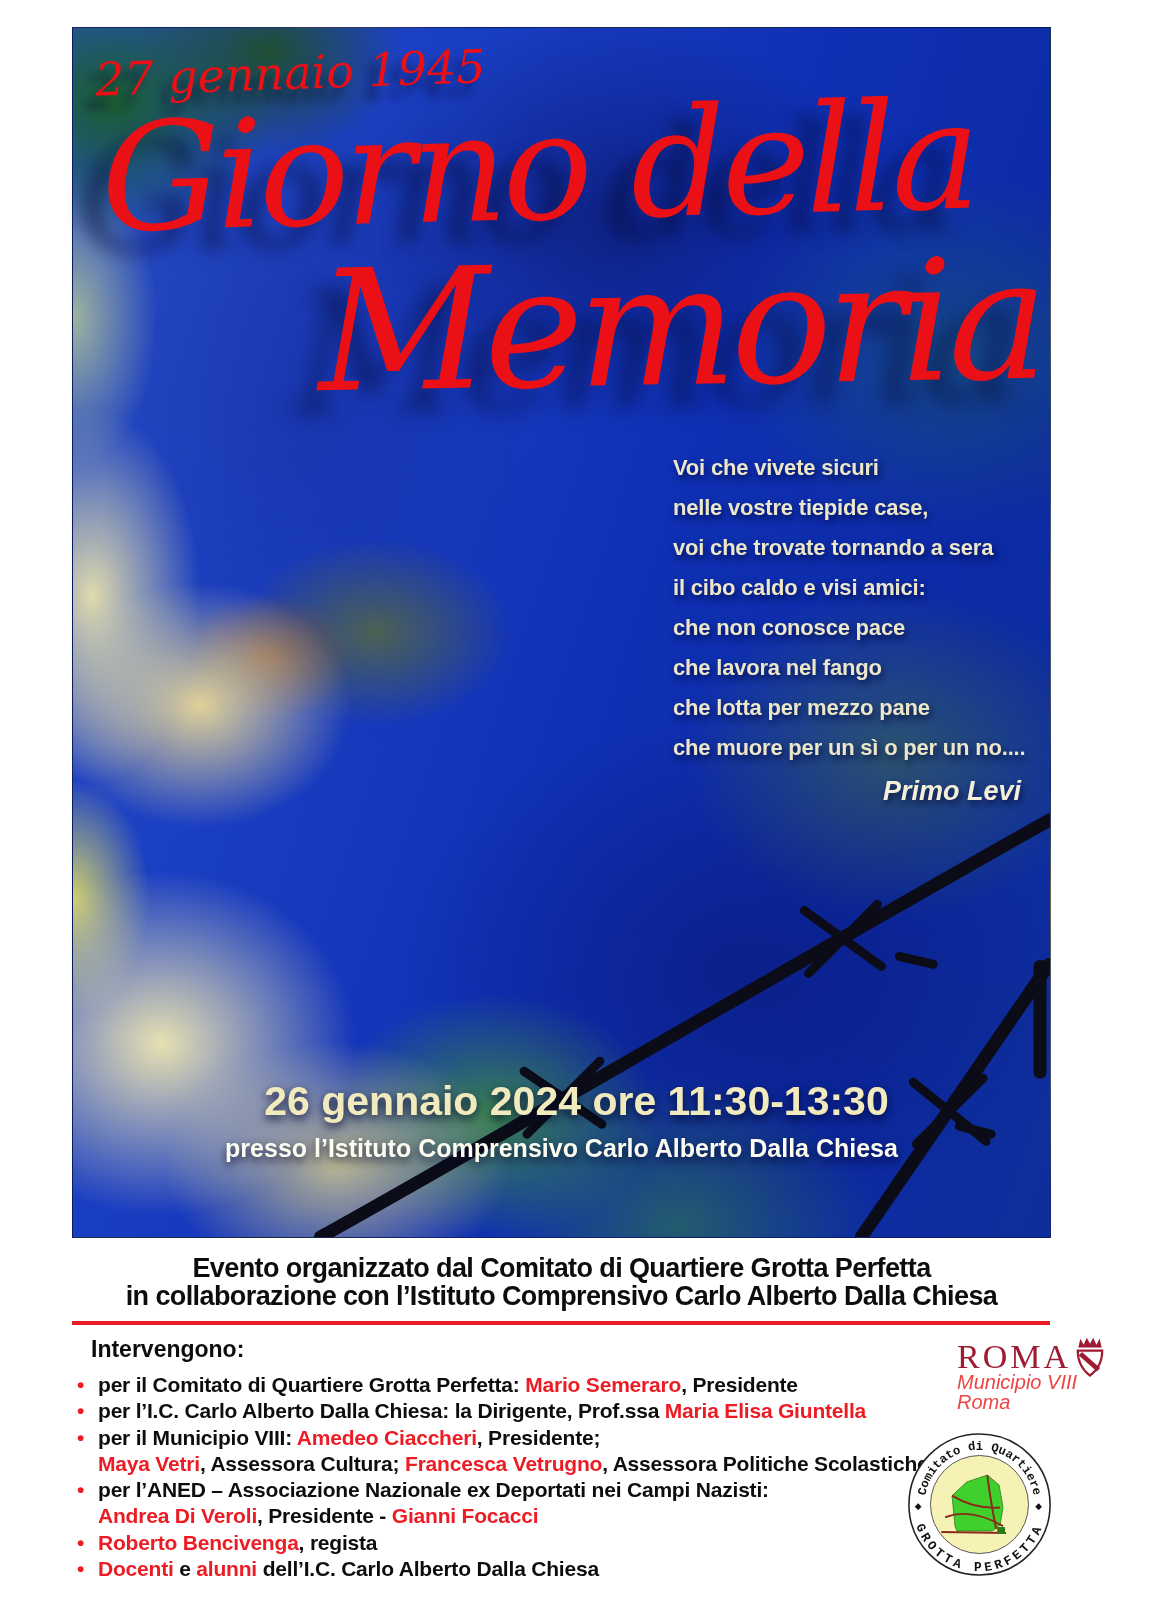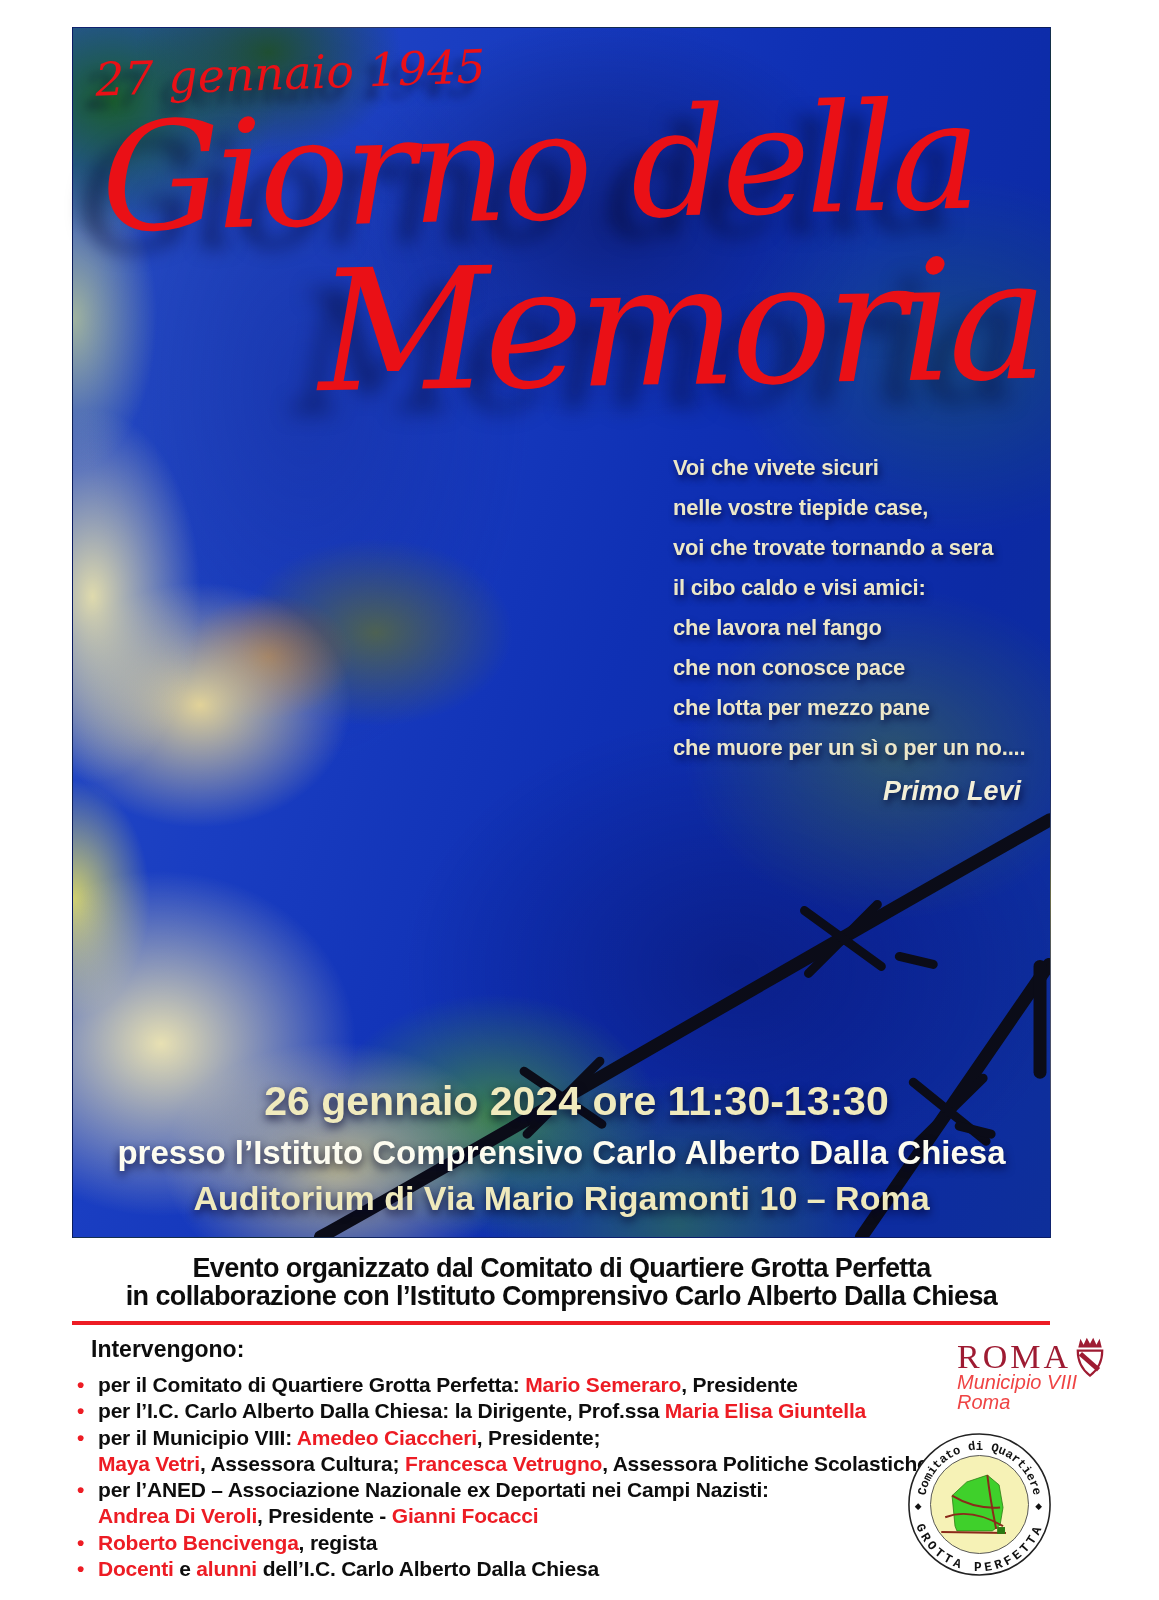--- a/index.html
+++ b/index.html
@@ -40,21 +40,21 @@
     text-shadow:-24px 20px 18px rgba(4,8,45,.55);}
   .title-line2{right:8px;top:214px;font-size:168px;line-height:1;letter-spacing:-6px;transform:rotate(-1deg);
     text-shadow:-26px 22px 20px rgba(4,8,45,.5);}
   .poem{position:absolute;left:600px;top:420px;width:372px;}
   .poem-line{font-weight:700;font-size:22px;line-height:40px;color:#ece7c8;letter-spacing:-0.2px;
     text-shadow:2px 4px 7px rgba(0,0,45,.7);white-space:nowrap;}
   .poem-author{margin-top:8px;text-align:right;padding-right:24px;font-style:italic;font-weight:700;
     font-size:27px;color:#f3efd8;text-shadow:2px 4px 7px rgba(0,0,45,.7);}
   .event{position:absolute;left:0;right:0;top:1050px;text-align:center;}
   .event-line1{font-size:41px;font-weight:700;color:#f0eabd;text-shadow:0 4px 10px rgba(0,0,40,.8);padding-left:30px;}
-  .event-line2{font-size:33px;font-weight:700;color:#fdfcf0;margin-top:9px;text-shadow:0 4px 10px rgba(0,0,40,.8);}
+  .event-line2{font-size:25px;font-weight:700;color:#fdfcf0;margin-top:9px;text-shadow:0 4px 10px rgba(0,0,40,.8);}
   .event-line3{font-size:34px;font-weight:700;color:#efe9bc;margin-top:7px;text-shadow:0 4px 10px rgba(0,0,40,.8);}
   
   .org-heading{position:absolute;left:72px;top:1254px;width:979px;text-align:center;
     font-weight:700;font-size:27px;line-height:28px;color:#0d0d0d;letter-spacing:-0.6px;}
   .rule{position:absolute;left:72px;top:1321px;width:978px;height:4px;background:var(--accent-red,#ed1c24);}
   .speakers{position:absolute;left:75px;top:1336px;width:820px;}
   .speakers-heading{font-weight:700;font-size:23px;color:#0d0d0d;margin-bottom:9px;margin-left:16px;}
   .srow{position:relative;padding-left:23px;font-weight:700;font-size:21px;line-height:26.3px;
     letter-spacing:-0.2px;color:#0d0d0d;white-space:nowrap;}
   .srow .bullet{position:absolute;left:2px;top:0;color:var(--accent-red,#ed1c24);}
@@ -94,32 +94,31 @@
         <path d="M 969 940 L 969 1046" stroke-width="13"></path>
       </g>
     </svg>
 
     <div class="poem">
       <div>
           <div class="poem-line">Voi che vivete sicuri</div>
           <div class="poem-line">nelle vostre tiepide case,</div>
           <div class="poem-line">voi che trovate tornando a sera</div>
           <div class="poem-line">il cibo caldo e visi amici:</div>
+          <div class="poem-line">che non conosce pace</div>
           <div class="poem-line">che lavora nel fango</div>
-          <div class="poem-line">che non conosce pace</div>
           <div class="poem-line">che lotta per mezzo pane</div>
           <div class="poem-line">che muore per un sì o per un no....</div>
         </div>
       <div class="poem-author">Primo Levi</div>
     </div>
 
     <div class="event">
       <div class="event-line1">26 gennaio 2024 ore 11:30-13:30</div>
       <div class="event-line2">presso l’Istituto Comprensivo Carlo Alberto Dalla Chiesa</div>
-      <div class="event-line3">Auditorium di Via Mario Rigamonti 10 – Roma</div>
     </div>
   </div>
 
   <div class="org-heading">
     <div>Evento organizzato dal Comitato di Quartiere Grotta Perfetta</div>
     <div>in collaborazione con l’Istituto Comprensivo Carlo Alberto Dalla Chiesa</div>
   </div>
 
   <div class="rule"></div>
 

